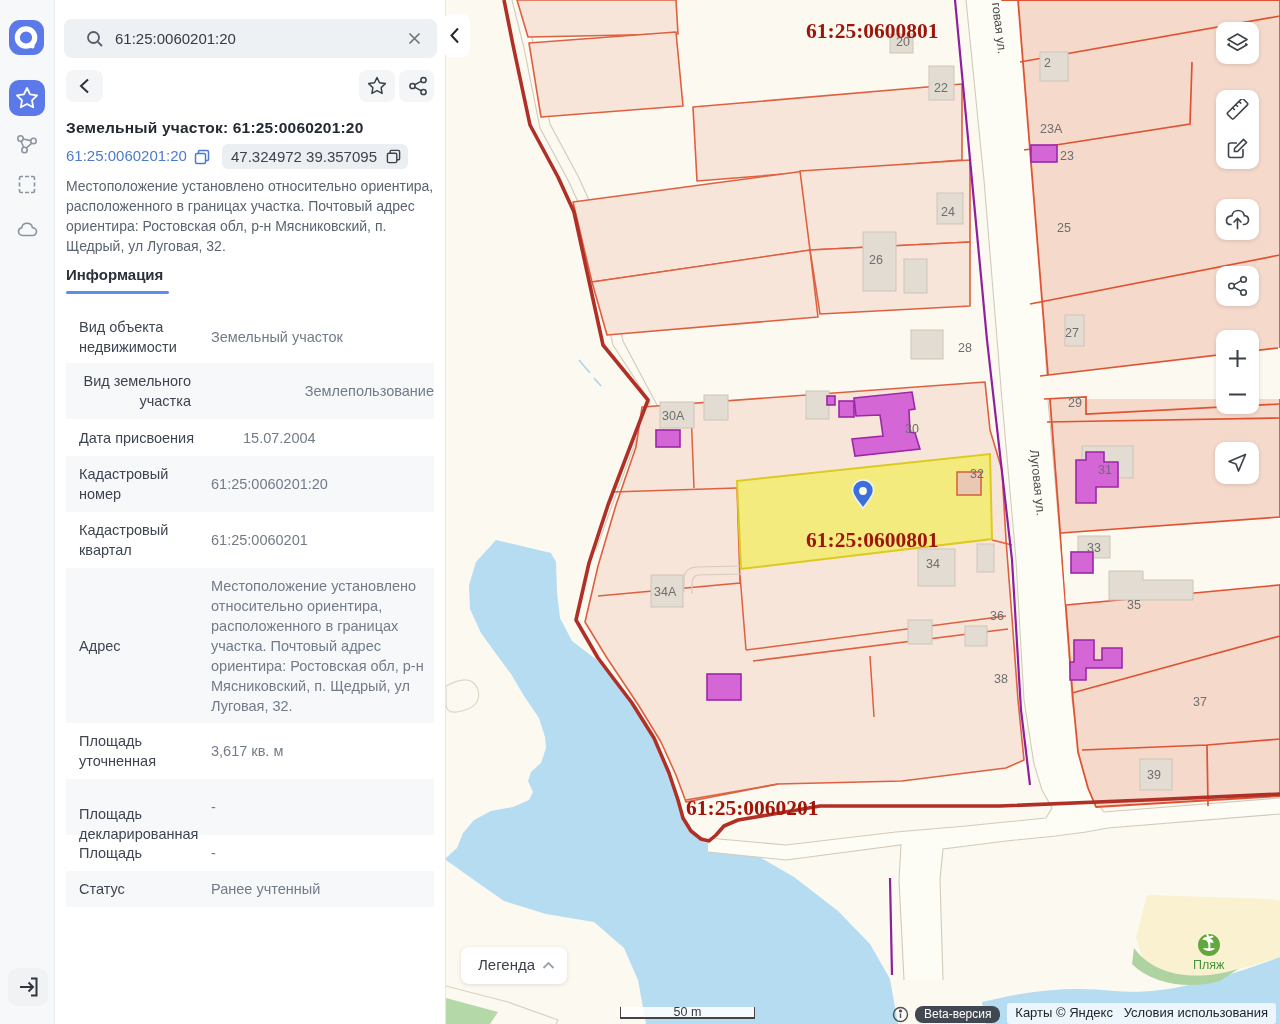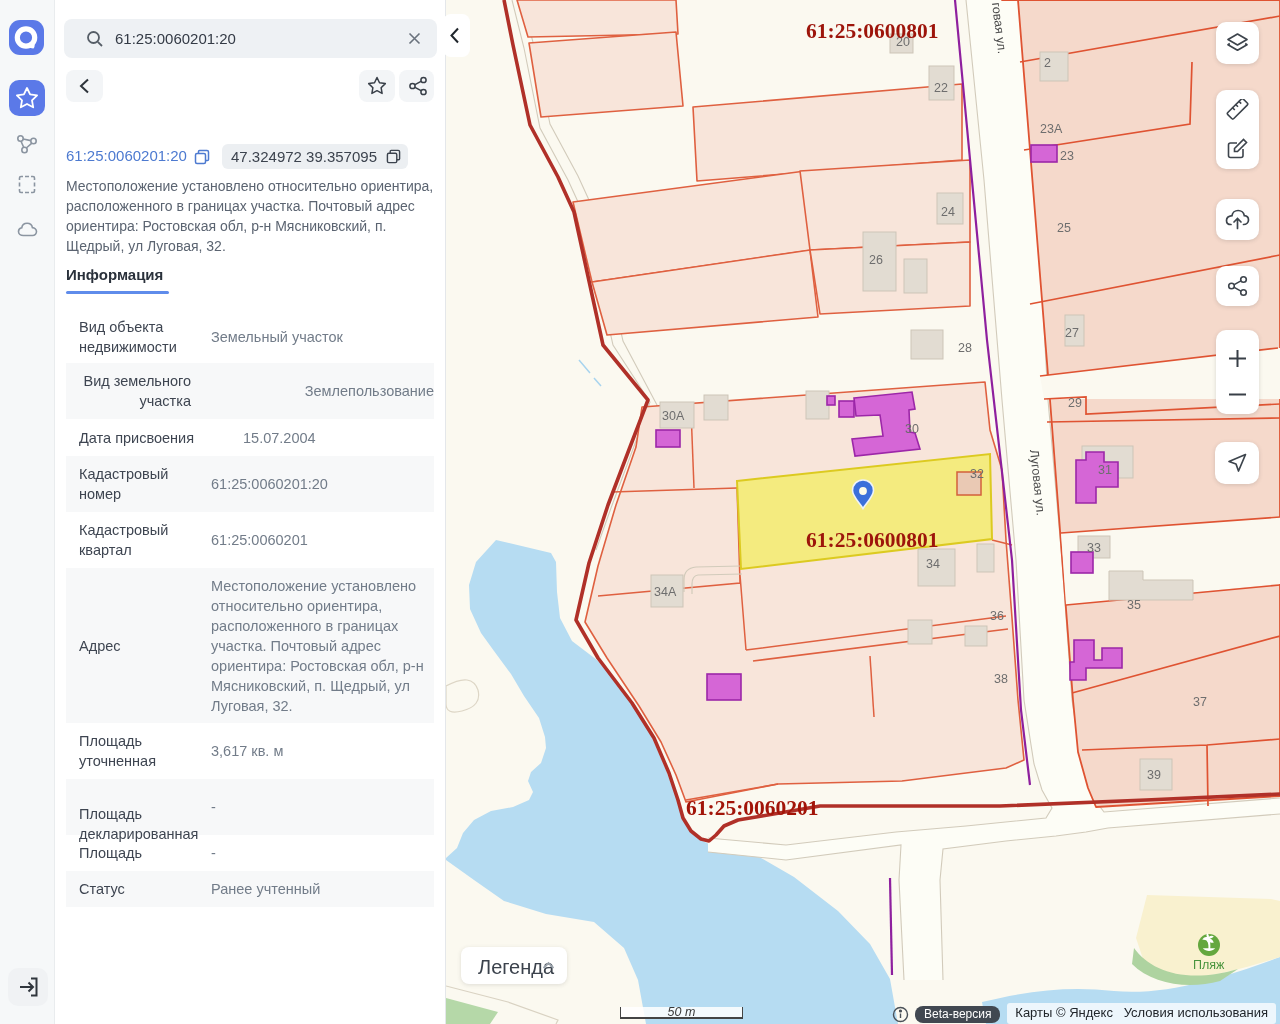--- a/index.html
+++ b/index.html
@@ -26,24 +26,24 @@
   #tabline { position:absolute; left:11px; top:291px; width:103px; height:3px; background:#5f8ceb; border-radius:2px; }
   #tbl { position:absolute; left:0; top:310px; width:390px; }
   .row { position:relative; margin-left:11px; width:368px; display:flex; }
   .row.g { background:#f7f8f9; }
   .rl { position:absolute; left:13px; top:0; width:112px; font-size:14.5px; line-height:20px; color:#3e4551; }
   .rv { position:absolute; left:145px; top:0; width:215px; font-size:14.5px; line-height:20px; color:#727c89; }
   
   #map { position:absolute; left:446px; top:0; width:834px; height:1024px; background:#faf8ec; }
   
   .mbtn { position:absolute; background:#fff; border-radius:10px; box-shadow:0 1px 4px rgba(60,60,60,0.18); }
-  #legend { position:absolute; left:15px; top:947px; width:106px; height:37px; background:#fff; border-radius:8px; box-shadow:0 1px 4px rgba(60,60,60,0.15); font-size:20px; color:#3b424c; }
+  #legend { position:absolute; left:15px; top:947px; width:106px; height:37px; background:#fff; border-radius:8px; box-shadow:0 1px 4px rgba(60,60,60,0.15); font-size:15px; color:#3b424c; }
   #legend span { position:absolute; left:17px; top:9px; }
   #collapse { position:absolute; left:-3px; top:14px; width:27px; height:43px; background:#fff; border-radius:8px; }
-  #scalebar { position:absolute; left:174px; top:1007px; width:123px; height:12px; background:rgba(255,255,255,0.85); border-left:1.5px solid #444; border-right:1.5px solid #444; border-bottom:2px solid #444;font-style:italic; }
+  #scalebar { position:absolute; left:174px; top:1007px; width:135px; height:12px; background:rgba(255,255,255,0.85); border-left:1.5px solid #444; border-right:1.5px solid #444; border-bottom:2px solid #444; }
   #scalebar span { position:absolute; left:0; right:0; top:-2px; text-align:center; font-size:12.5px; color:#3a3a3a; }
   #attr { position:absolute; right:4px; top:1003px; height:21px; background:rgba(255,255,255,0.75); border-radius:3px; font-size:13px; color:#21262b; padding:2px 8px 0 8px; }
   #beta { position:absolute; left:469px; top:1006px; height:17px; background:#414851; border-radius:8px; color:#fff; font-size:12px; padding:1px 9px 0 9px; }
   #infoc { position:absolute; left:446px; top:1006px; }
 </style>
 </head>
 <body>
 <div id="app">
   <div id="rail">
     <div class="logo">
@@ -104,20 +104,21 @@
       </svg>
     </div>
     <div class="hbtn" style="left:344px; width:35px;">
       <svg style="position:absolute;left:9px;top:6px;" width="20" height="20" viewBox="0 0 20 20" fill="none" stroke="#383f48" stroke-width="1.5">
         <circle cx="15.5" cy="4" r="2.6"></circle>
           <circle cx="4.5" cy="10" r="2.6"></circle>
           <circle cx="15.5" cy="16" r="2.6"></circle>
         <path d="M7 8.7 L13 5.3 M7 11.3 L13 14.7"></path>
       </svg>
     </div>
+    <div id="title">Земельный участок: 61:25:0060201:20</div>
     <div id="chips">
       <span class="chipblue">61:25:0060201:20</span>
       <svg style="position:absolute;left:128px;top:5px;" width="16" height="16" viewBox="0 0 16 16" fill="none" stroke="#4d7ad0" stroke-width="1.5">
         <rect x="1.5" y="4.5" width="10" height="10" rx="1.5"></rect>
           <path d="M4.5 4.5 L4.5 2.5 Q4.5 1.5 5.5 1.5 L13 1.5 Q14.5 1.5 14.5 3 L14.5 10.5 Q14.5 11.5 13.5 11.5 L11.5 11.5"></path>
       </svg>
       <div class="chipgray">47.324972 39.357095
         <svg style="position:relative;top:2px;left:5px;" width="15" height="15" viewBox="0 0 16 16" fill="none" stroke="#3c434e" stroke-width="1.5">
           <rect x="1.5" y="4.5" width="10" height="10" rx="1.5"></rect>
             <path d="M4.5 4.5 L4.5 2.5 Q4.5 1.5 5.5 1.5 L13 1.5 Q14.5 1.5 14.5 3 L14.5 10.5 Q14.5 11.5 13.5 11.5 L11.5 11.5"></path>

